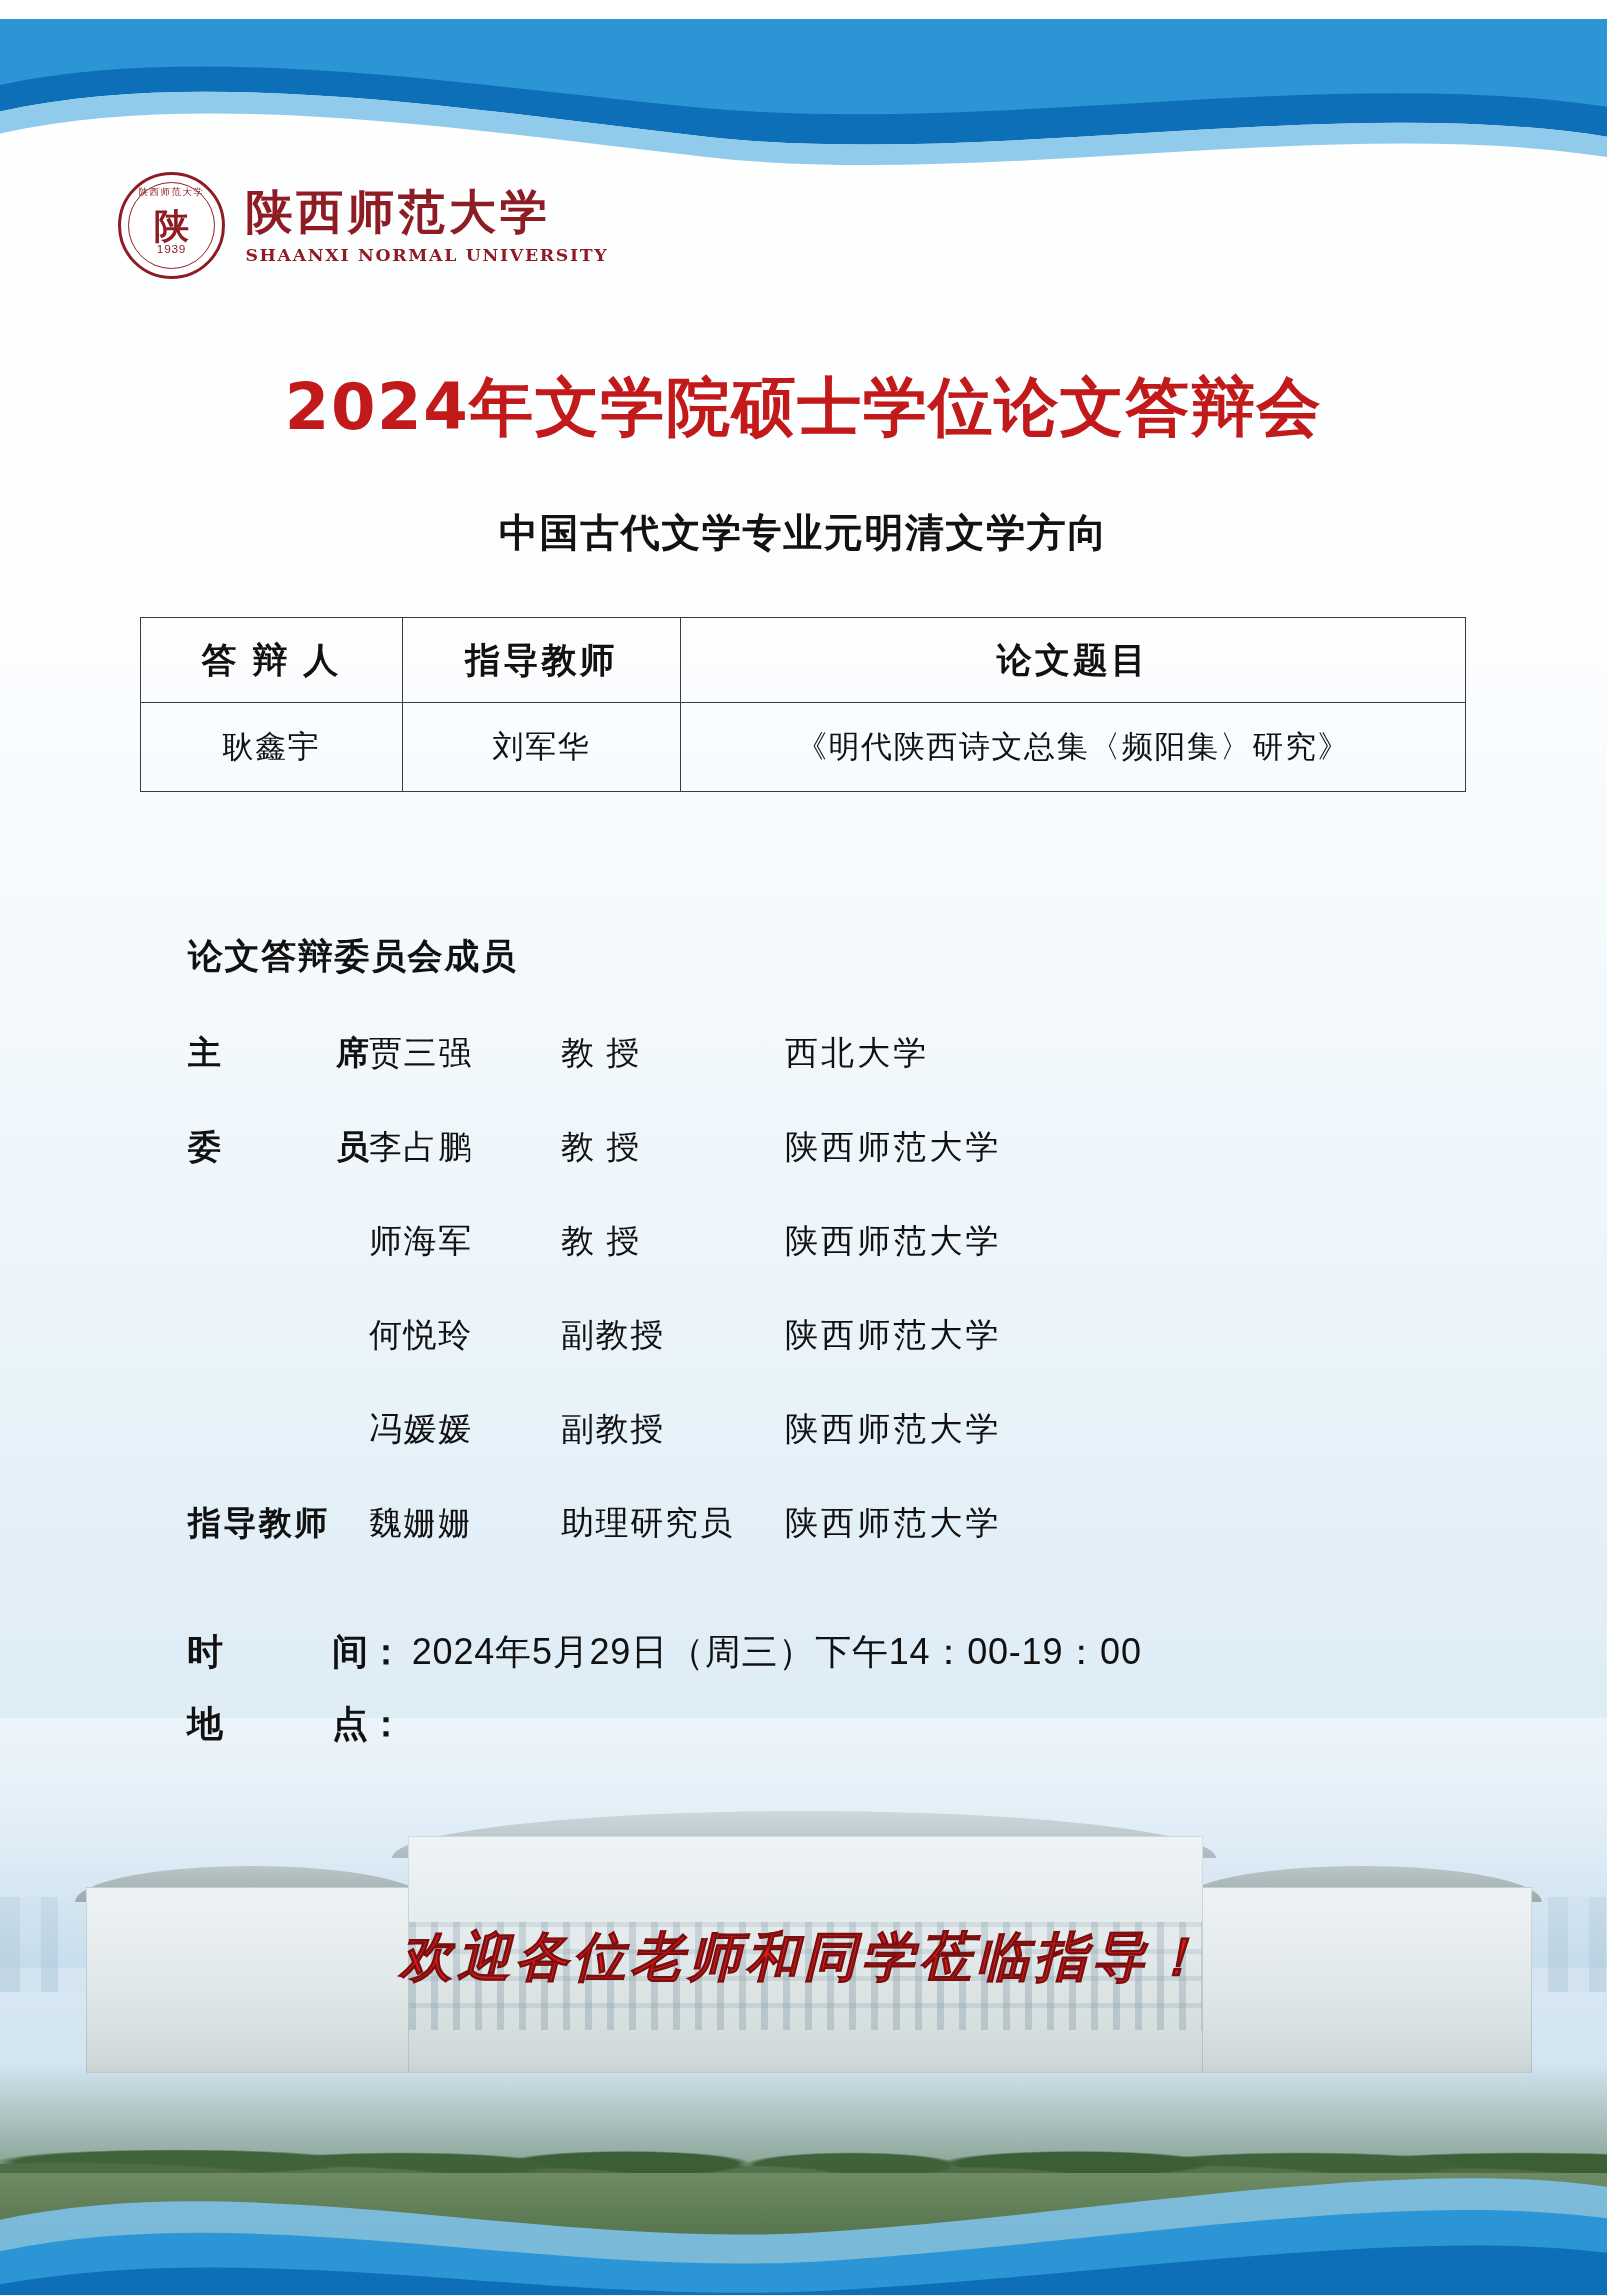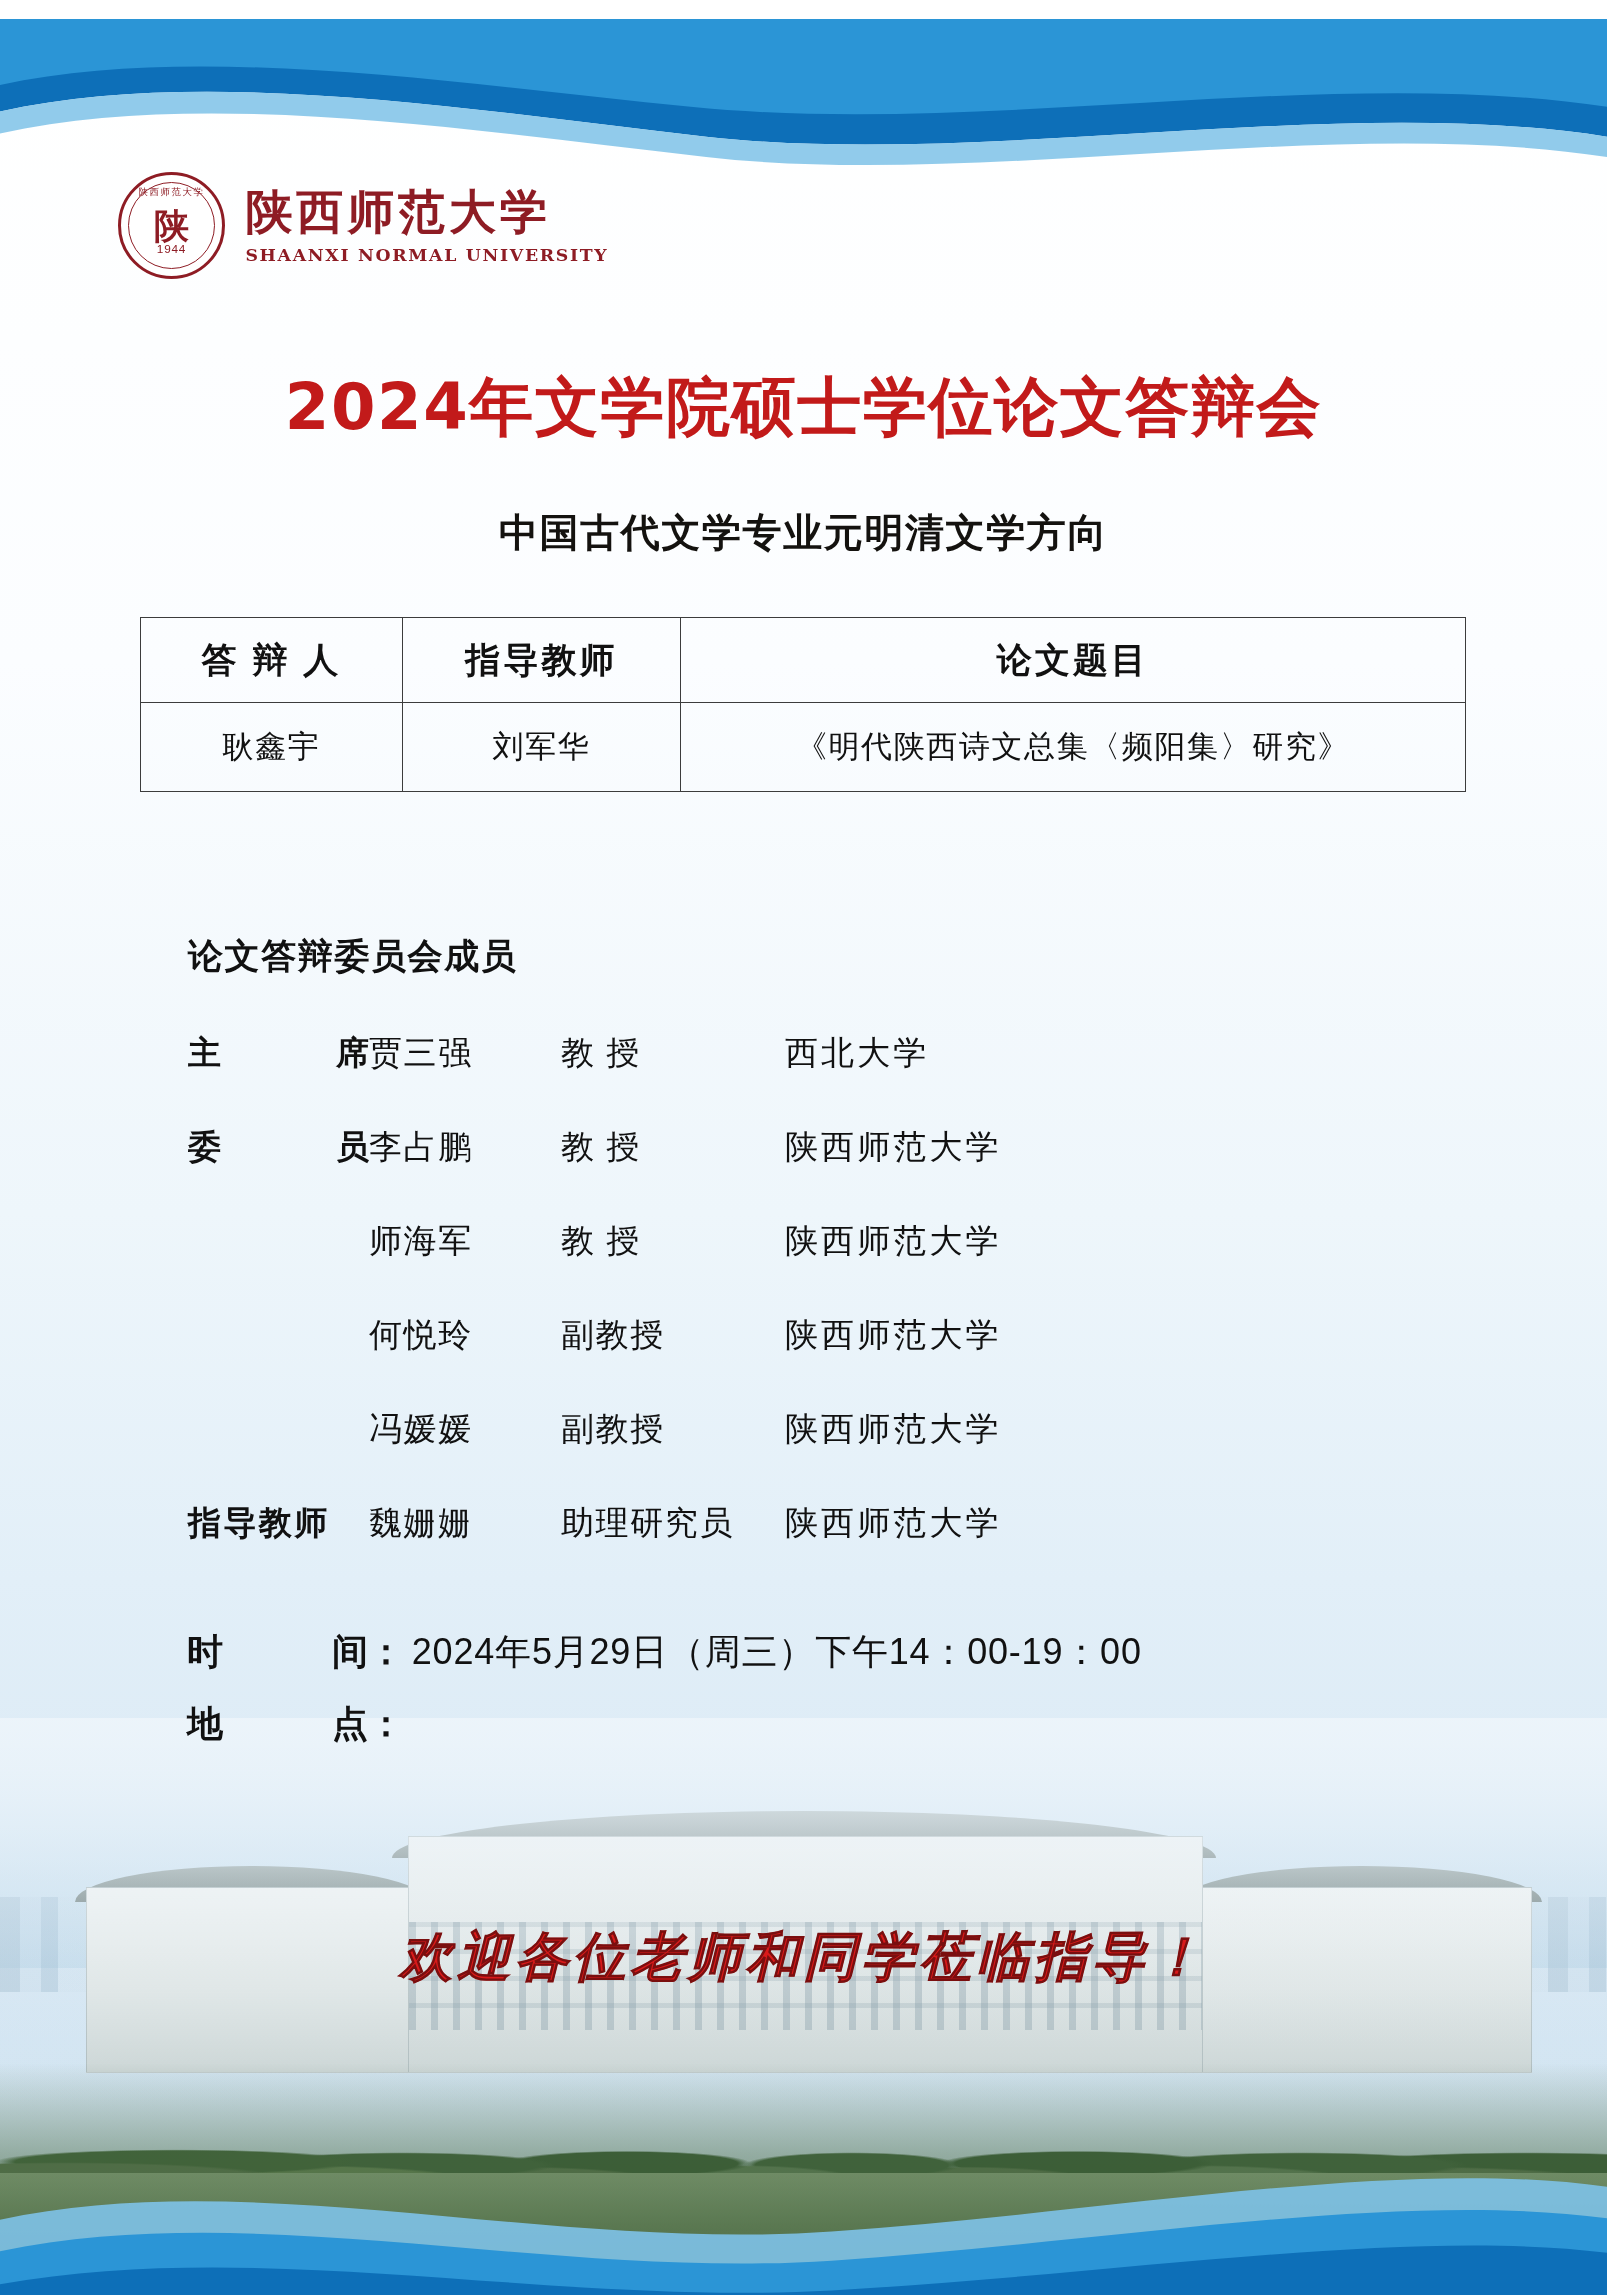--- a/index.html
+++ b/index.html
@@ -422,21 +422,21 @@
     <path d="M0,250 C330,182 700,286 1060,262 C1420,238 1780,172 2048,208 L2048,330 L0,330 Z" fill="#2b95d6"></path>
     <path d="M0,292 C340,232 700,320 1060,300 C1420,280 1790,220 2048,252 L2048,330 L0,330 Z" fill="#0d6fb8"></path>
   </svg>
 
   <div class="content">
 
     <div class="logo-row">
       <div class="crest">
         <div class="crest-arc">陕西师范大学</div>
         <div class="crest-char">陕</div>
-        <div class="crest-year">1944</div>
+        <div class="crest-year">1939</div>
       </div>
       <div class="logo-text">
         <div class="cn">陕西师范大学</div>
         <div class="en">SHAANXI NORMAL UNIVERSITY</div>
       </div>
     </div>
 
     <div class="main-title">2024年文学院硕士学位论文答辩会</div>
     <div class="sub-title">中国古代文学专业元明清文学方向</div>
 

